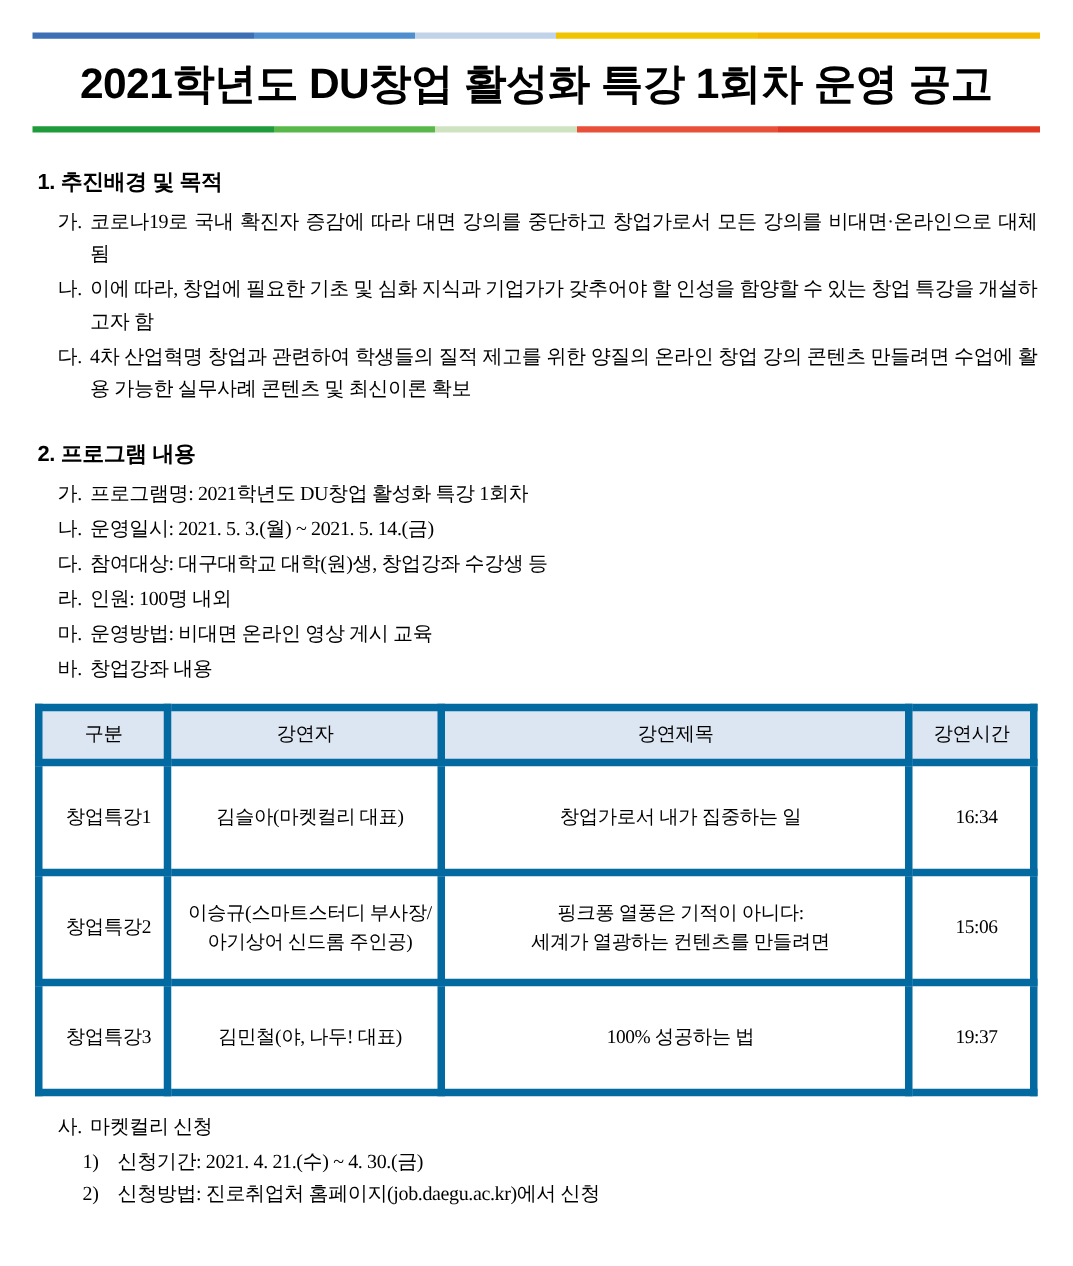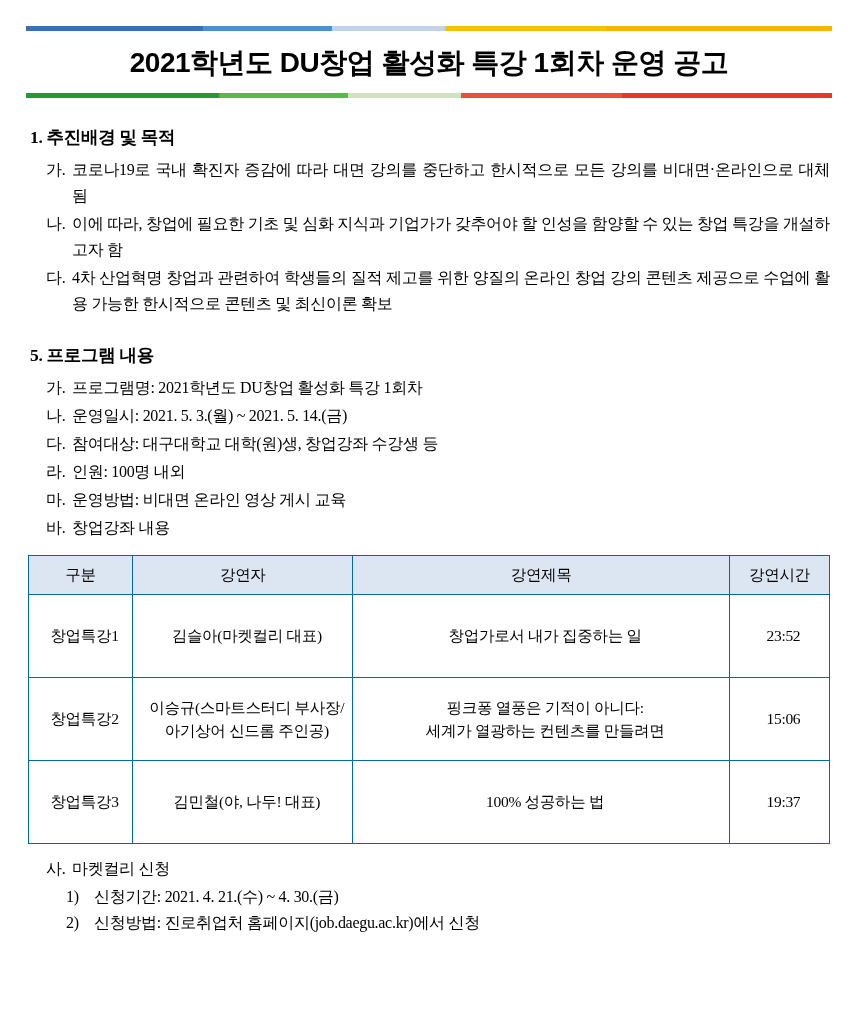--- a/index.html
+++ b/index.html
@@ -46,32 +46,32 @@
       #1f9b3c 0%, #1f9b3c 24%,
       #58b94a 24%, #58b94a 40%,
       #cfe3c0 40%, #cfe3c0 54%,
       #e8503a 54%, #e8503a 74%,
       #e03a26 74%, #e03a26 100%);
   }
   .doc-title {
     text-align: center;
     font-family: "Liberation Sans", sans-serif;
     font-weight: bold;
-    font-size: 28px;
+    font-size: 34px;
     letter-spacing: -0.5px;
     padding: 13px 0 11px 0;
     white-space: nowrap;
   }
 
   
   .section {
     margin-top: 27px;
   }
   .section-heading {
-    font-family: Liberation Serif, serif;
+    font-family: Liberation Sans, sans-serif;
     font-weight: bold;
     font-size: 17.5px;
     letter-spacing: -0.3px;
     margin-left: 4px;
     margin-bottom: 8px;
   }
   .item {
     display: flex;
     align-items: flex-start;
     font-size: 16px;
@@ -111,21 +111,21 @@
   }
   table.program-table {
     width: 100%;
     border-collapse: collapse;
     table-layout: fixed;
     font-size: 15.5px;
     letter-spacing: -0.3px;
   }
   table.program-table th,
   table.program-table td {
-    border: 1px solid #0369a1;
+    border: 6px solid #0369a1;
     text-align: center;
     vertical-align: middle;
     padding: 6px 4px;
     line-height: 1.5;
   }
   table.program-table thead th {
     background: #dce5f2;
     font-weight: normal;
     height: 30px;
     padding: 4px;
@@ -151,34 +151,34 @@
   <div class="title-block">
     <div class="rule rule-top"></div>
     <div class="doc-title">2021학년도 DU창업 활성화 특강 1회차 운영 공고</div>
     <div class="rule rule-bottom"></div>
   </div>
 
   <div class="section">
     <div class="section-heading">1. 추진배경 및 목적</div>
     <div class="item">
       <span class="item-marker">가.</span>
-      <span class="item-text justify">코로나19로 국내 확진자 증감에 따라 대면 강의를 중단하고 한시적으로 모든 강의를 비대면·온라인으로 대체 됨</span>
+      <span class="item-text justify">코로나19로 국내 확진자 증감에 따라 대면 강의를 중단하고 창업가로서 모든 강의를 비대면·온라인으로 대체 됨</span>
     </div>
     <div class="item">
       <span class="item-marker">나.</span>
       <span class="item-text justify">이에 따라, 창업에 필요한 기초 및 심화 지식과 기업가가 갖추어야 할 인성을 함양할 수 있는 창업 특강을 개설하고자 함</span>
     </div>
     <div class="item">
       <span class="item-marker">다.</span>
-      <span class="item-text justify">4차 산업혁명 창업과 관련하여 학생들의 질적 제고를 위한 양질의 온라인 창업 강의 콘텐츠 제공으로 수업에 활용 가능한 한시적으로 콘텐츠 및 최신이론 확보</span>
+      <span class="item-text justify">4차 산업혁명 창업과 관련하여 학생들의 질적 제고를 위한 양질의 온라인 창업 강의 콘텐츠 만들려면 수업에 활용 가능한 실무사례 콘텐츠 및 최신이론 확보</span>
     </div>
   </div>
 
   <div class="section">
-    <div class="section-heading">5. 프로그램 내용</div>
+    <div class="section-heading">2. 프로그램 내용</div>
     <div class="item">
       <span class="item-marker">가.</span>
       <span class="item-text">프로그램명: 2021학년도 DU창업 활성화 특강 1회차</span>
     </div>
     <div class="item">
       <span class="item-marker">나.</span>
       <span class="item-text">운영일시: 2021. 5. 3.(월) ~ 2021. 5. 14.(금)</span>
     </div>
     <div class="item">
       <span class="item-marker">다.</span>
@@ -212,21 +212,21 @@
           <th>강연자</th>
           <th>강연제목</th>
           <th>강연시간</th>
         </tr>
       </thead>
       <tbody>
         <tr>
           <td>창업특강1</td>
           <td>김슬아(마켓컬리 대표)</td>
           <td>창업가로서 내가 집중하는 일</td>
-          <td>23:52</td>
+          <td>16:34</td>
         </tr>
         <tr>
           <td>창업특강2</td>
           <td class="multiline" style="white-space:pre-line;">이승규(스마트스터디 부사장/
 아기상어 신드롬 주인공)</td>
           <td class="multiline" style="white-space:pre-line;margin-top:19px;">핑크퐁 열풍은 기적이 아니다:
 세계가 열광하는 컨텐츠를 만들려면</td>
           <td>15:06</td>
         </tr>
         <tr>

